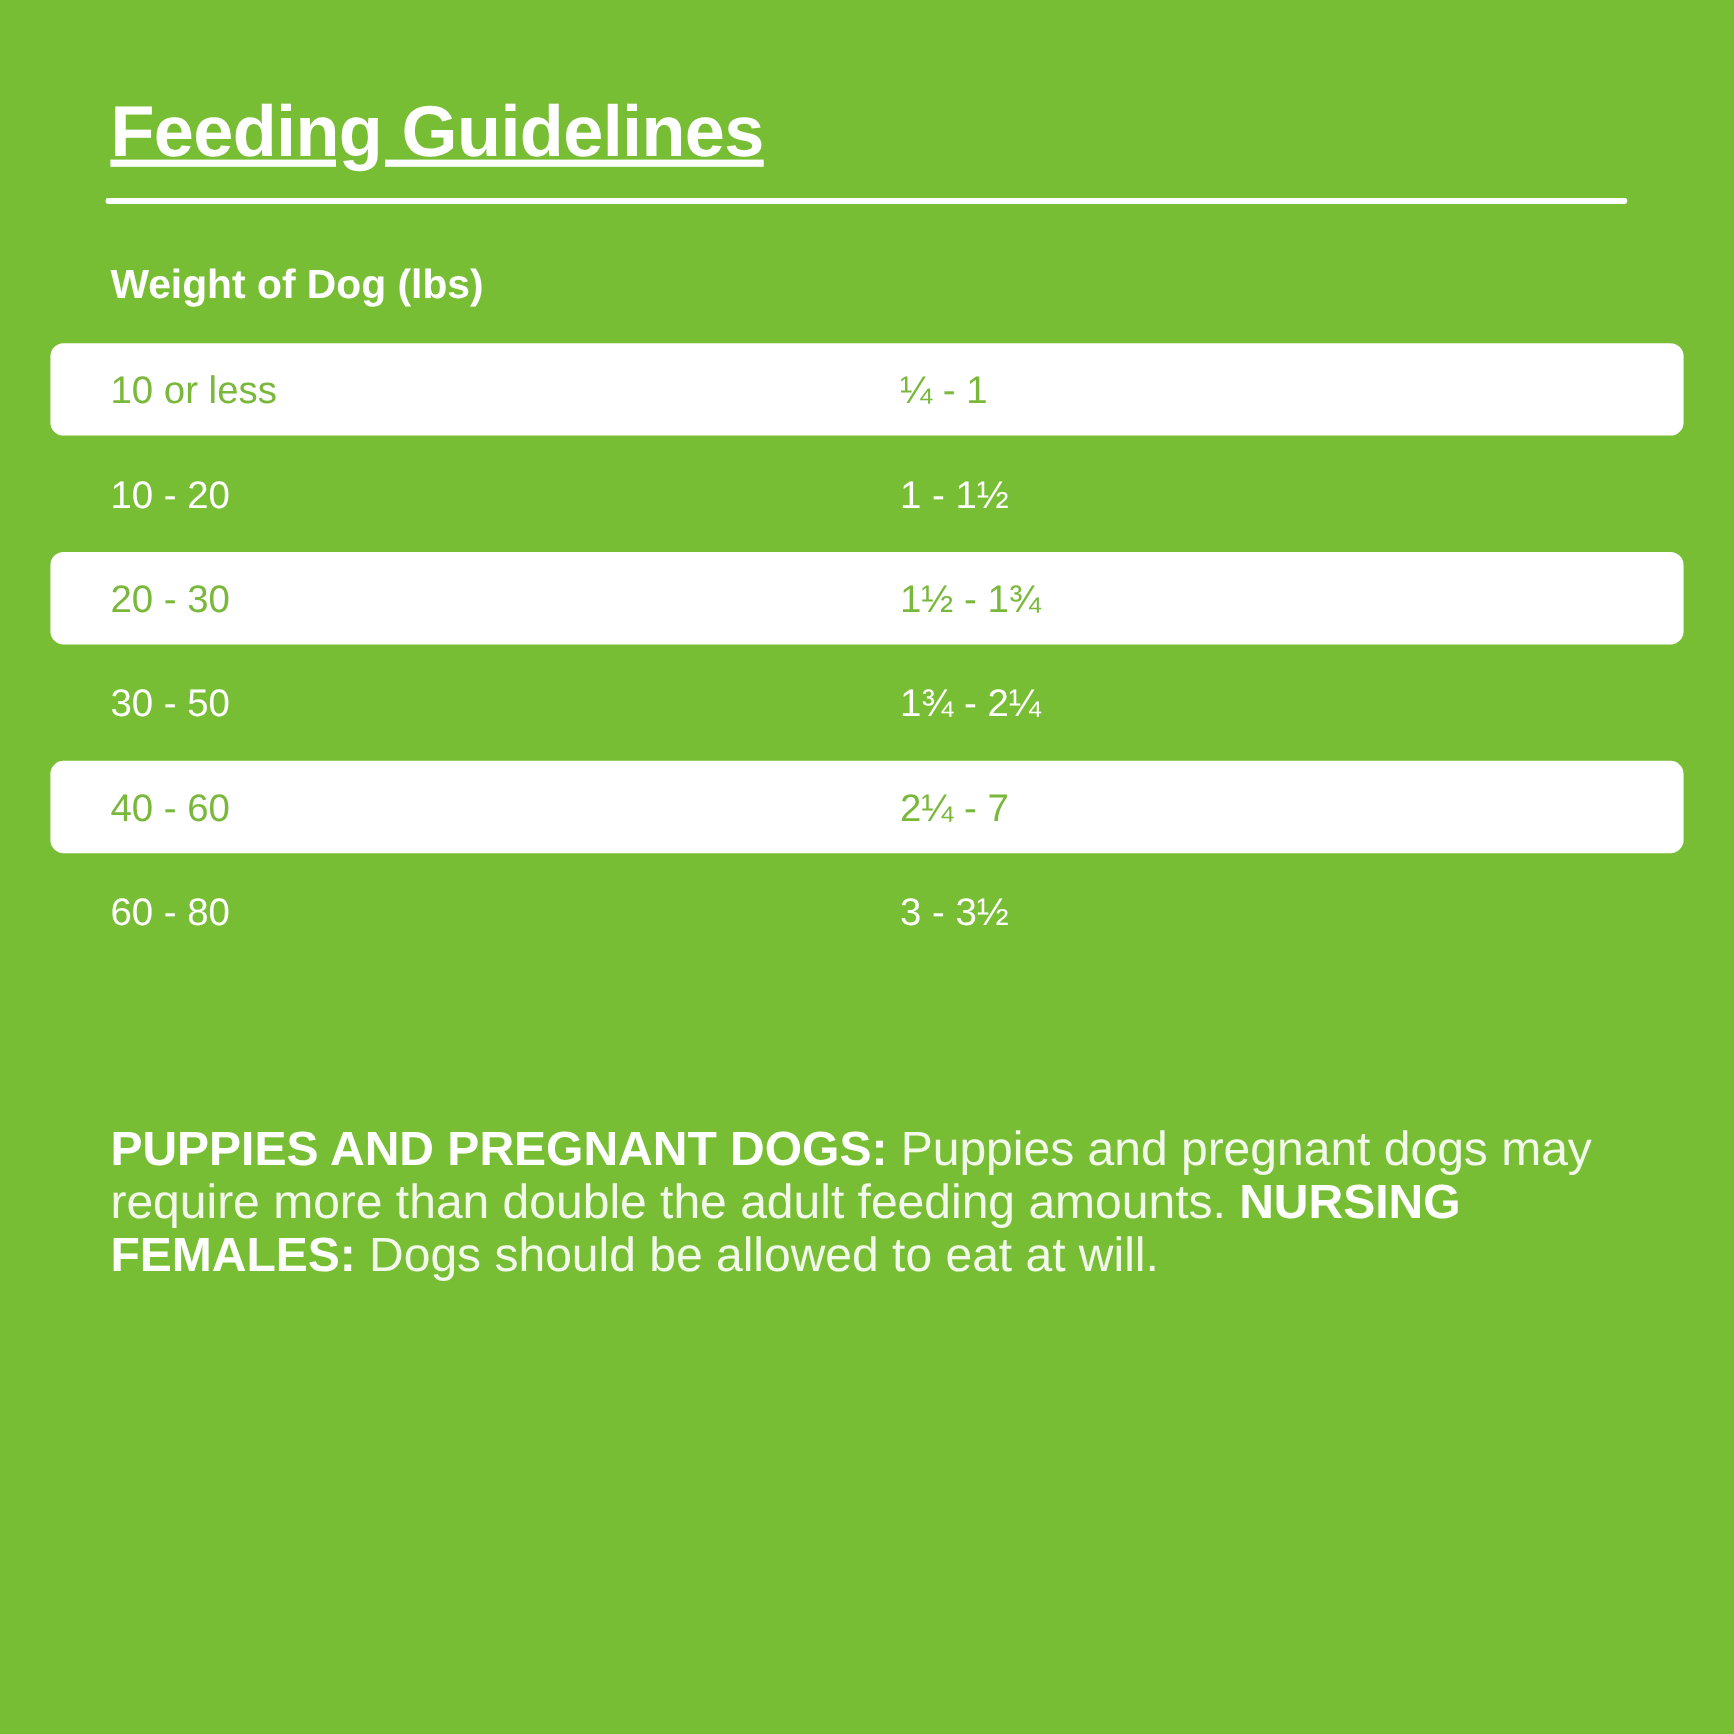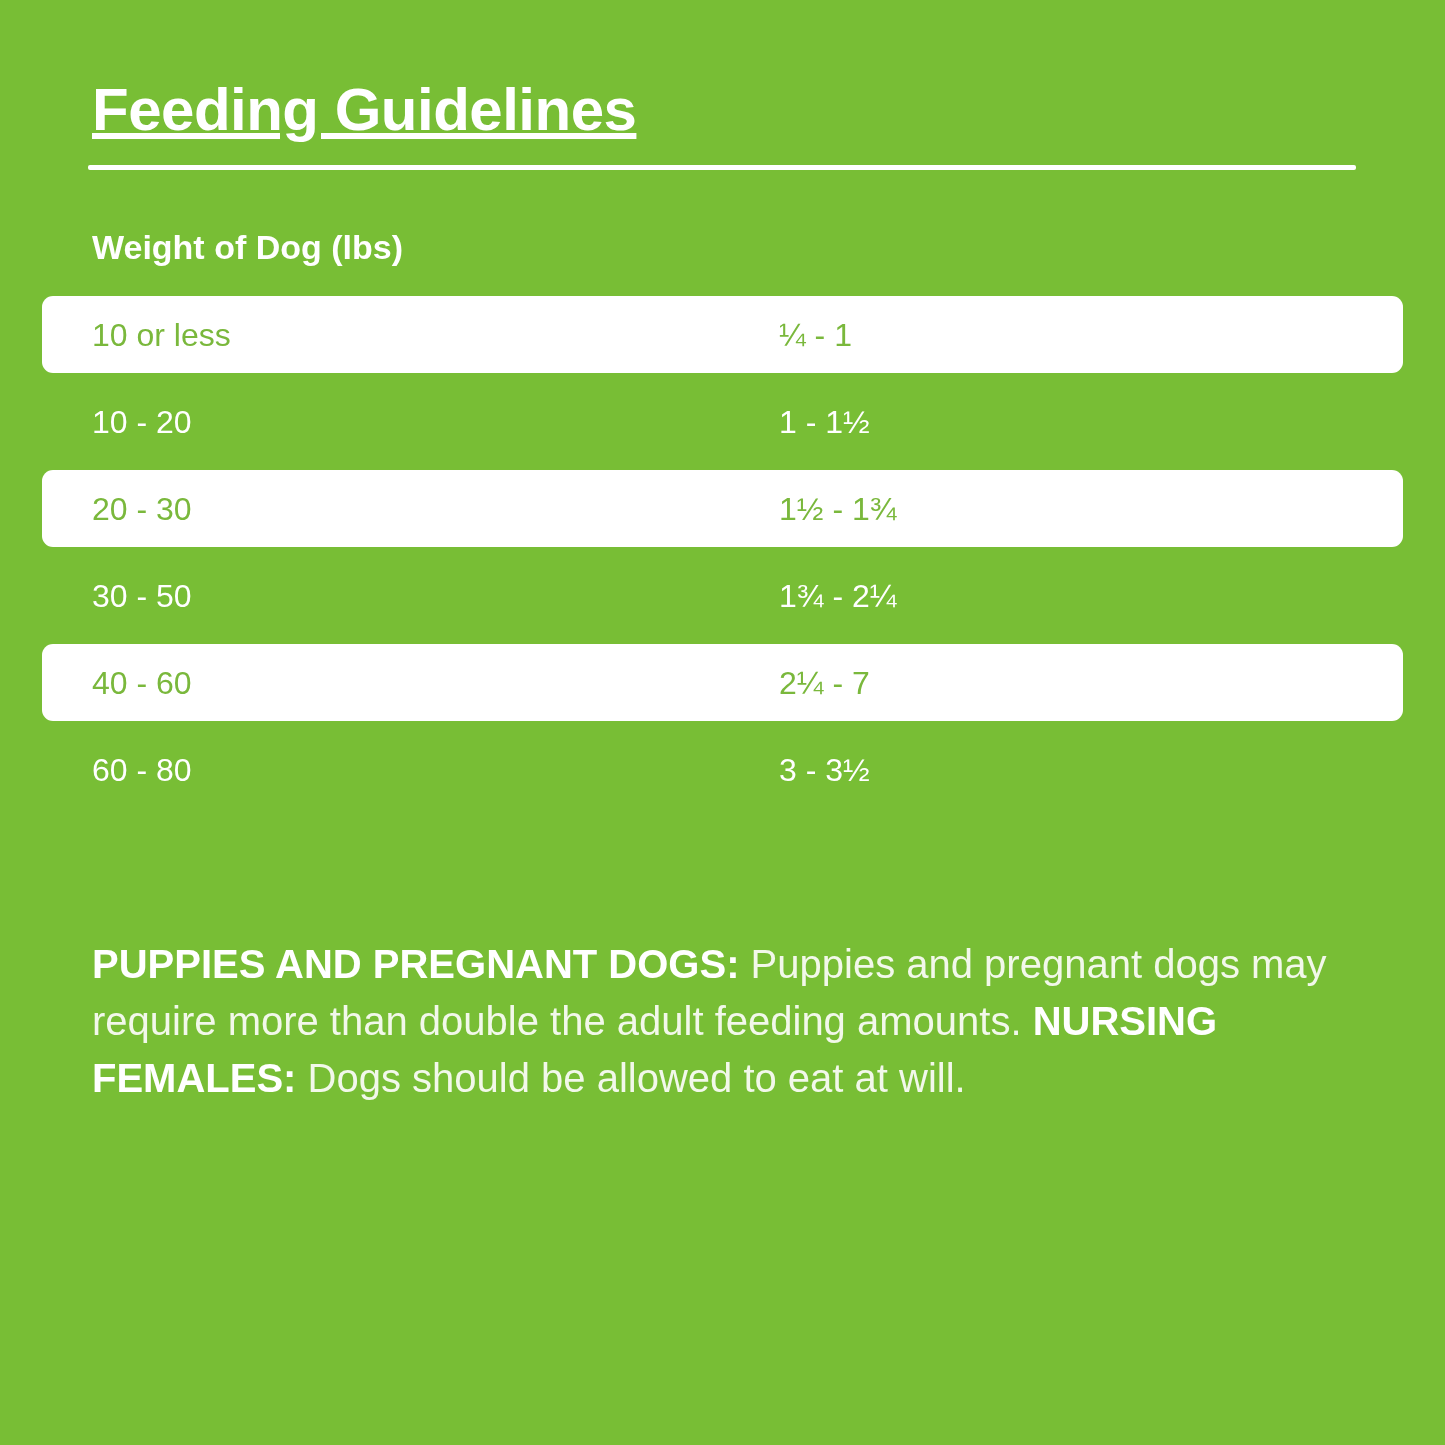--- a/index.html
+++ b/index.html
@@ -36,21 +36,21 @@
     left: 88px;
     top: 165px;
     width: 1268px;
     height: 5px;
     background: #ffffff;
     border-radius: 2px;
   }
   .table {
     position: absolute;
     left: 0;
-    top: 216px;
+    top: 206px;
     width: 1445px;
   }
   .head-row {
     position: relative;
     height: 80px;
   }
   .head-cell {
     position: absolute;
     top: 12px;
     font-size: 34px;
@@ -85,31 +85,31 @@
   }
   .cell {
     position: absolute;
     top: 16px;
     font-size: 32px;
     font-weight: normal;
     white-space: nowrap;
     line-height: 46px;
   }
   .cell.c1 { left: 92px; }
-  .cell.c2 { left: 750px; margin-left: 29px; }
+  .cell.c2 { left: 750px; }
   .row.alt .cell { color: #7ab83c; }
   .row.plain .cell { color: #ffffff; }
 
   .footnote {
     position: absolute;
     left: 92px;
     top: 936px;
     width: 1290px;
     font-size: 40px;
-    line-height: 57px;
+    line-height: 44px;
     color: #f2f8ea;
     font-weight: normal;
   }
   .footnote b {
     font-weight: bold;
     color: #ffffff;
   }
 </style>
 </head>
 <body>

